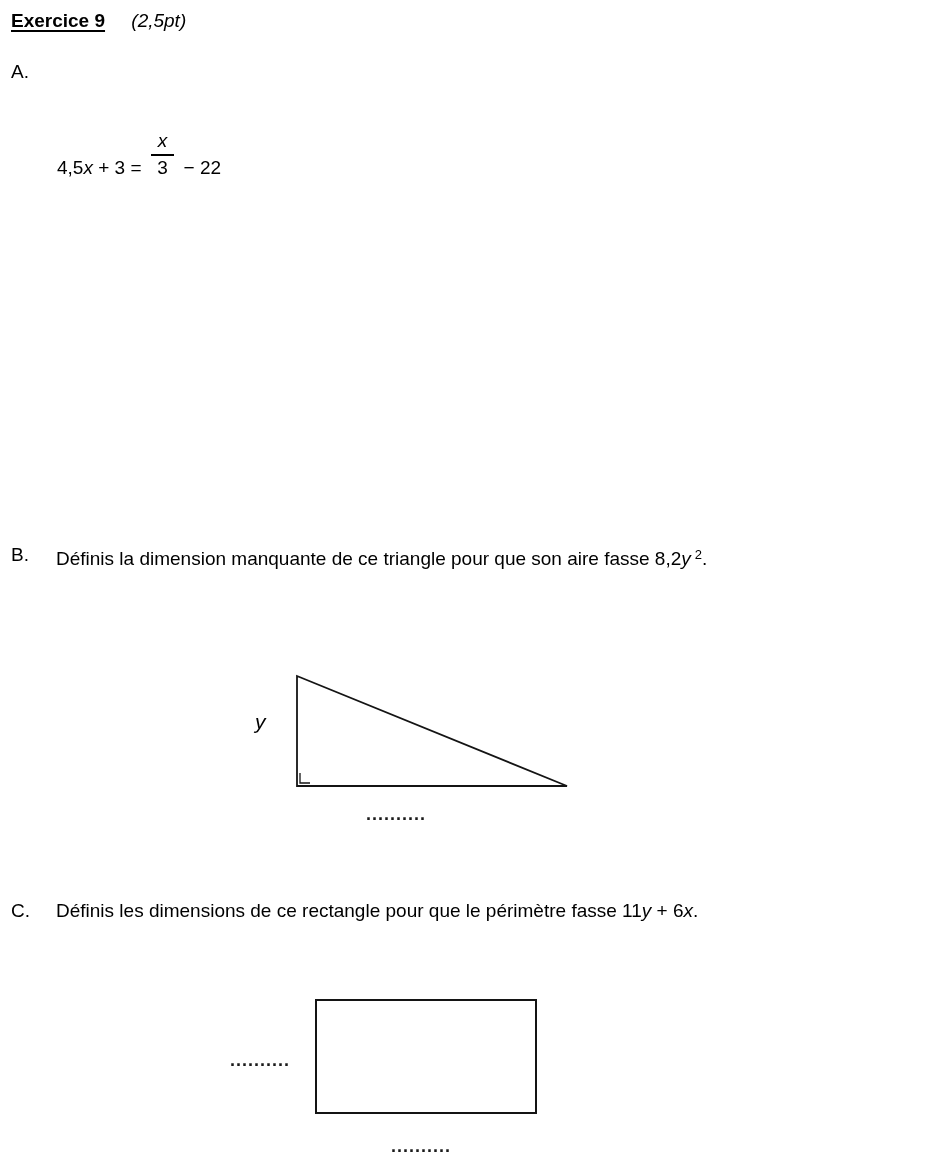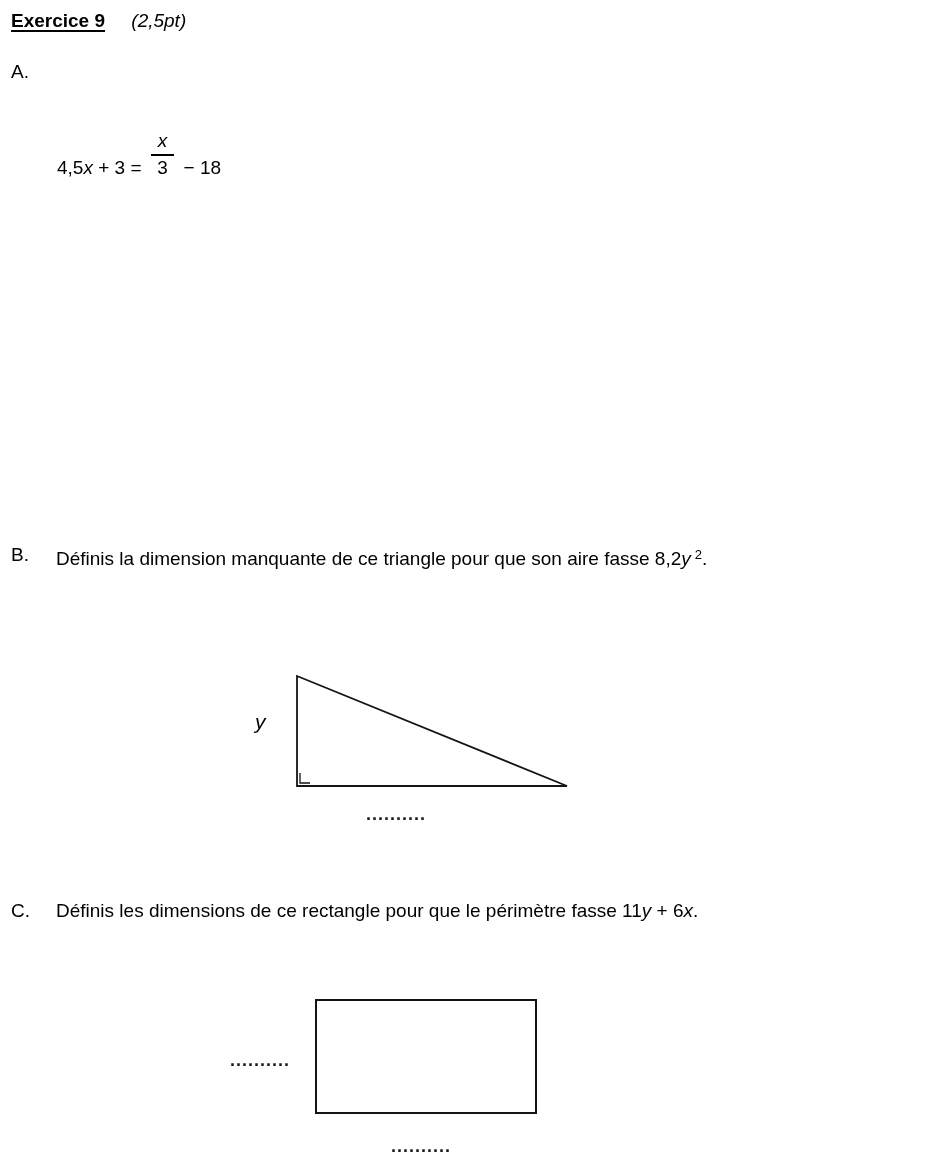--- a/index.html
+++ b/index.html
@@ -68,21 +68,21 @@
   </div>
 
   <div class="abs equation">
     <span>4,5</span>
       <span class="it">x</span>
       <span> + 3 = </span>
     <span class="frac">
       <span class="num it">x</span>
       <span class="den">3</span>
     </span>
-    <span> − 18</span>
+    <span> − 22</span>
   </div>
 
   <div class="abs qrow" style="top:543px">
     <span class="qlabel">B.</span>
     <span><span>Définis la dimension manquante de ce triangle pour que son aire fasse 8,2</span><span class="it">y</span><sup class="exp">2</sup><span>.</span></span>
   </div>
 
   <svg class="abs fig-svg" width="370" height="180" viewBox="0 0 370 180">
     <polygon points="67,26 67,136 337,136" fill="none" stroke="#141414" stroke-width="1.8"></polygon>
     <polyline points="70,123 70,133 80,133" fill="none" stroke="#141414" stroke-width="1.3"></polyline>

